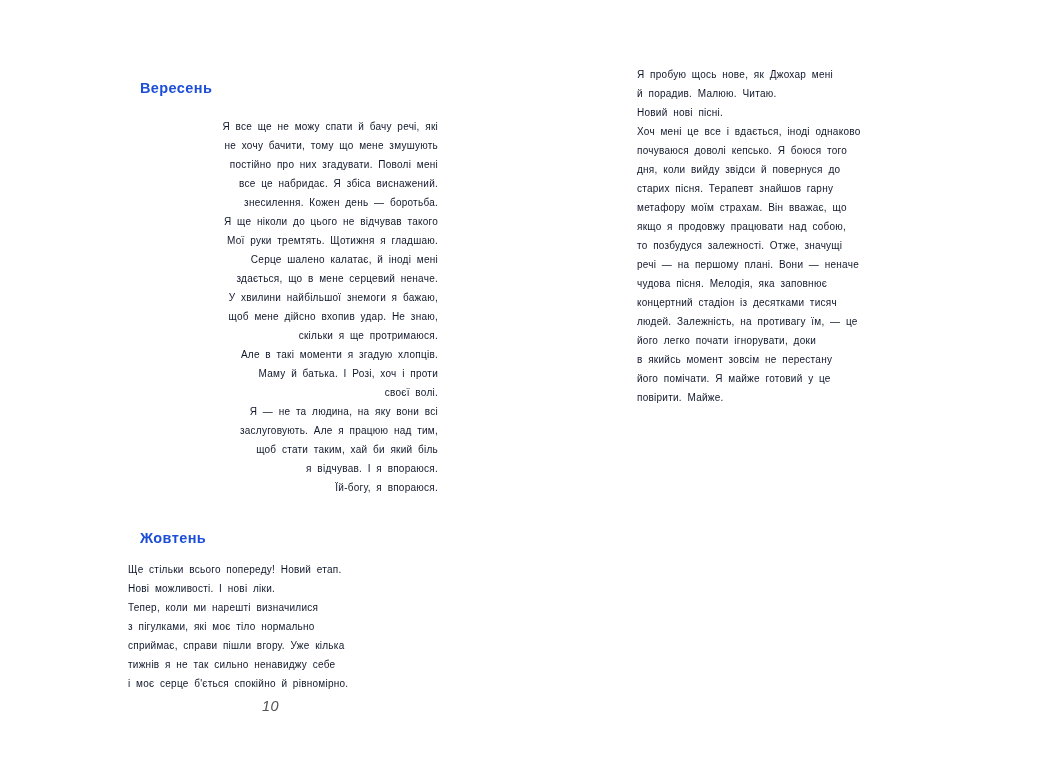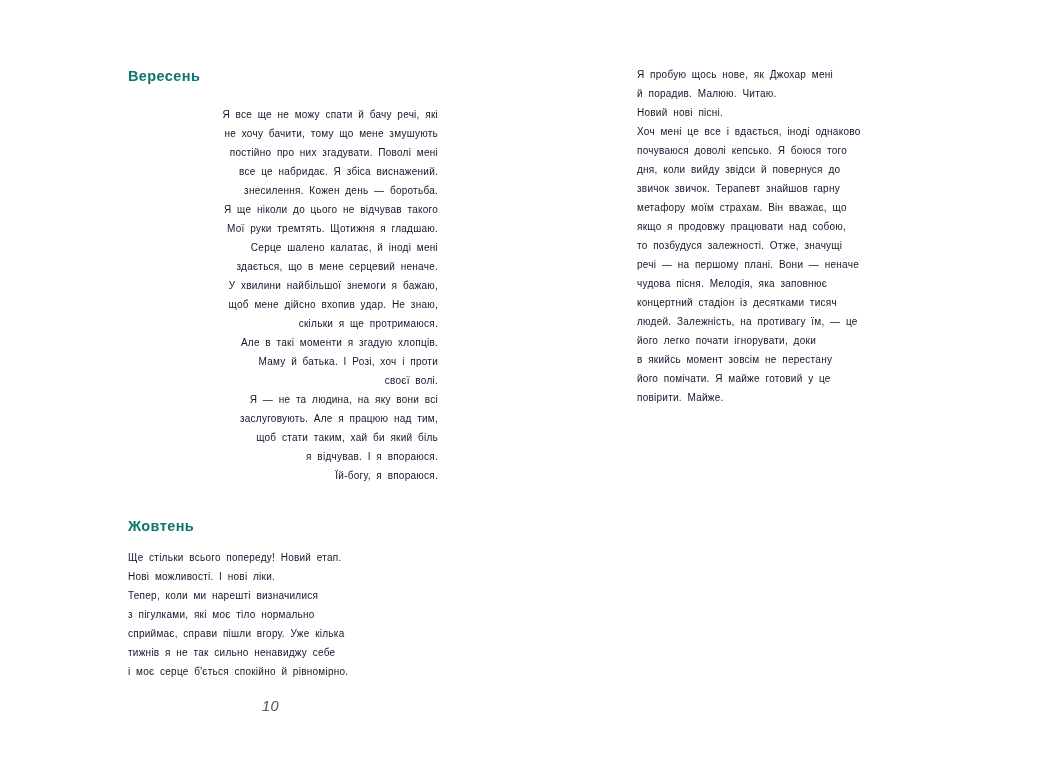--- a/index.html
+++ b/index.html
@@ -35,24 +35,24 @@
   .page-left .column {
     left: 128px;
     top: 67px;
   }
   .page-right .column {
     left: 112px; 
     top: 65px;
   }
 
   .heading {
-    margin: 0;
+    margin: 12px;
     font-size: 14.5px;
     font-weight: bold;
-    color: #0f766e;
+    color: #1d4ed8;
     line-height: 19px;
     letter-spacing: 0.4px;
   }
   .lines { margin: 0; }
   .section-september .lines { margin-top: 19px; text-align: right; }
   .section-october .heading { margin-top: 32px; }
   .section-october .lines { margin-top: 12px; }
 
   .text-line {
     font-size: 10px;
@@ -129,21 +129,21 @@
 
   <section class="page page-right">
     <div class="column">
       <div class="lines">
           <div class="text-line">Я пробую щось нове, як Джохар мені</div>
           <div class="text-line">й порадив. Малюю. Читаю.</div>
           <div class="text-line">Новий нові пісні.</div>
           <div class="text-line">Хоч мені це все і вдається, іноді однаково</div>
           <div class="text-line">почуваюся доволі кепсько. Я боюся того</div>
           <div class="text-line">дня, коли вийду звідси й повернуся до</div>
-          <div class="text-line">звичок звичок. Терапевт знайшов гарну</div>
+          <div class="text-line">старих пісня. Терапевт знайшов гарну</div>
           <div class="text-line">метафору моїм страхам. Він вважає, що</div>
           <div class="text-line">якщо я продовжу працювати над собою,</div>
           <div class="text-line">то позбудуся залежності. Отже, значущі</div>
           <div class="text-line">речі — на першому плані. Вони — неначе</div>
           <div class="text-line">чудова пісня. Мелодія, яка заповнює</div>
           <div class="text-line">концертний стадіон із десятками тисяч</div>
           <div class="text-line">людей. Залежність, на противагу їм, — це</div>
           <div class="text-line">його легко почати ігнорувати, доки</div>
           <div class="text-line">в якийсь момент зовсім не перестану</div>
           <div class="text-line">його помічати. Я майже готовий у це</div>

